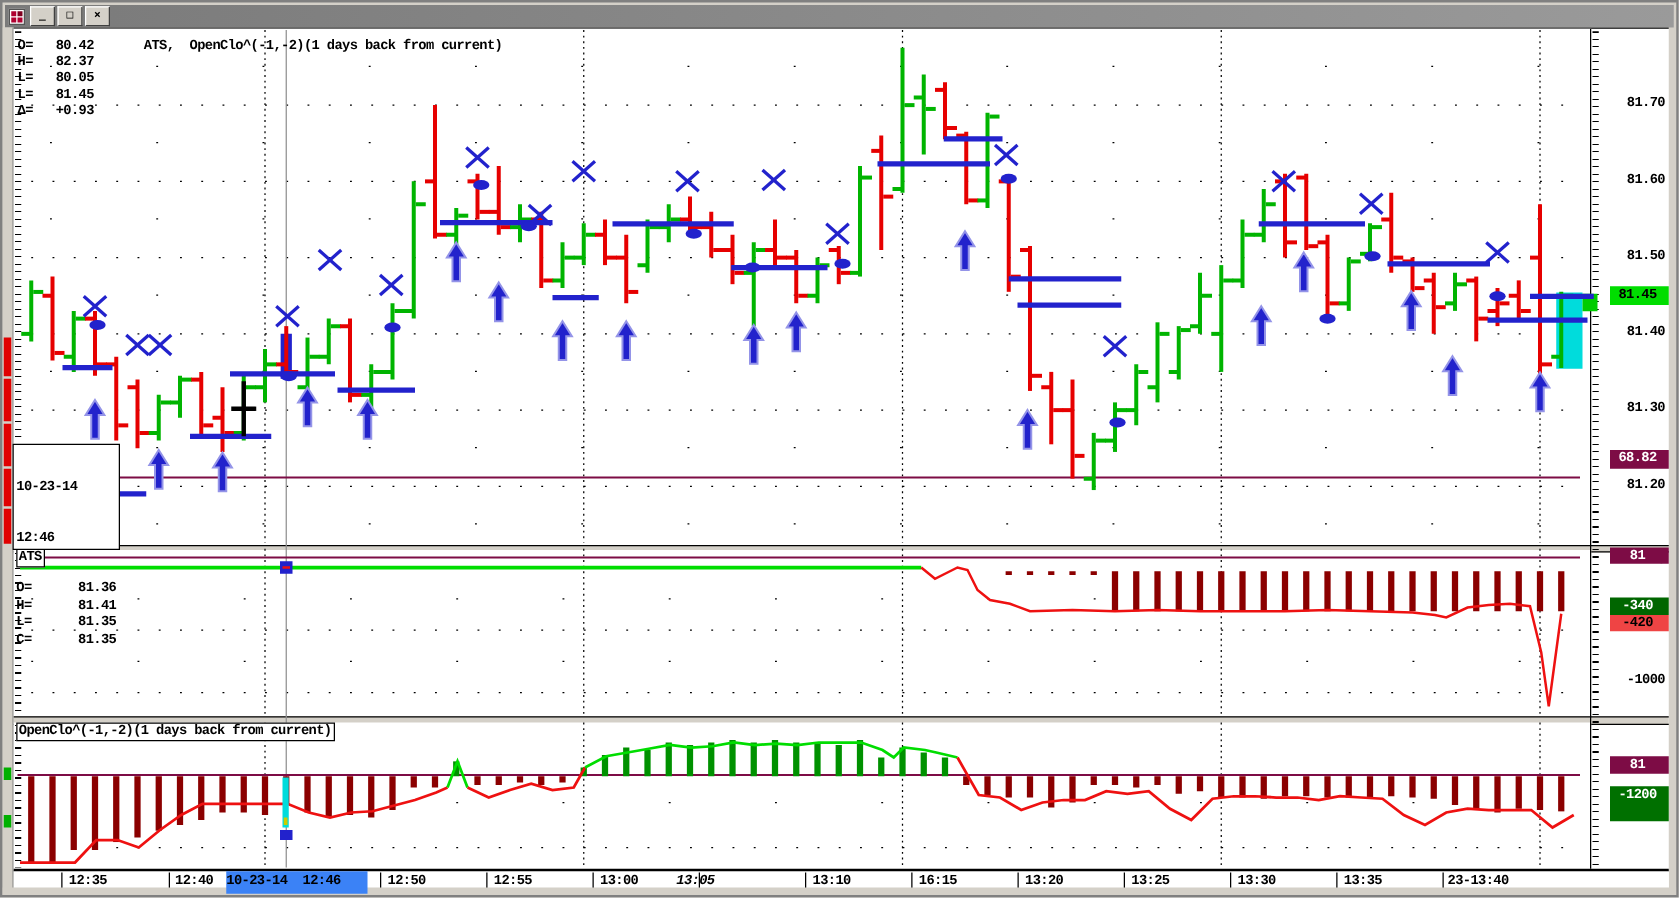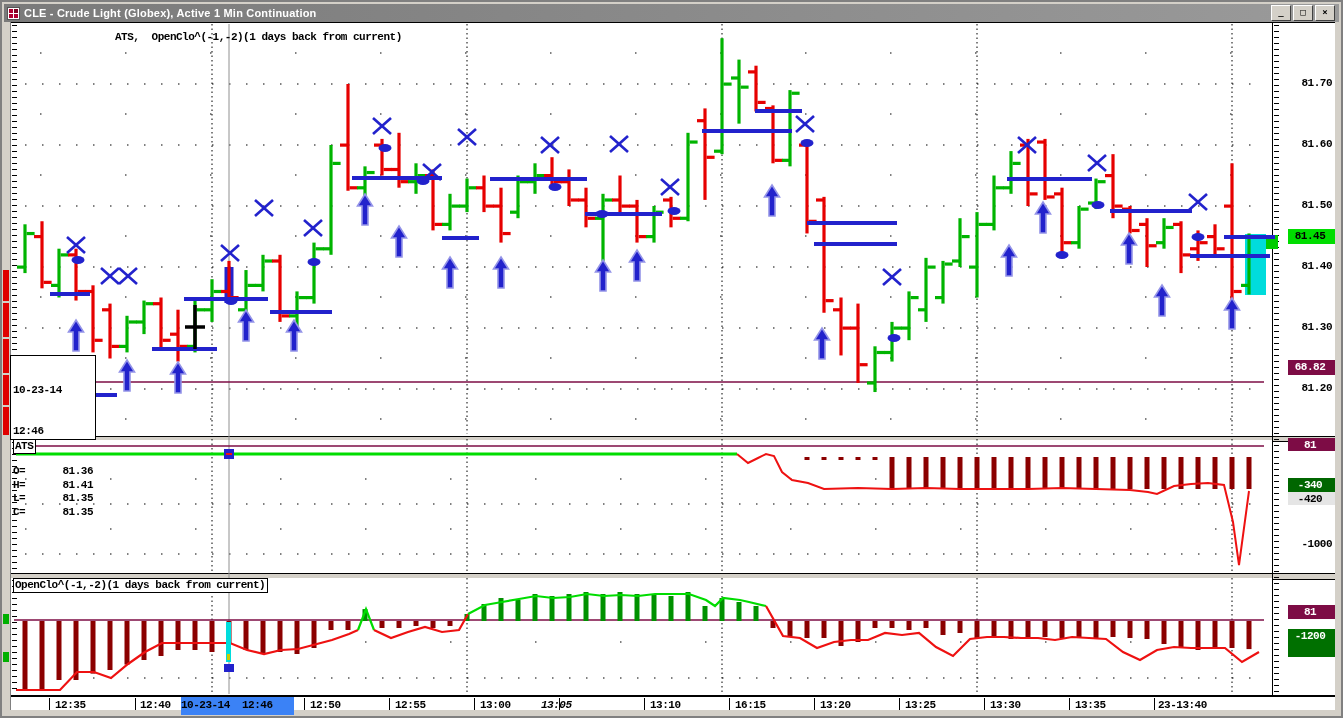--- a/index.html
+++ b/index.html
@@ -53,21 +53,20 @@
 
 <div id="win">
 
   <div id="titlebar">
     <span id="title-icon">
         <i></i>
         <i></i>
         <i></i>
         <i></i>
       </span>
-    <span id="title-text">CLE - Crude Light (Globex), Active 1 Min Continuation</span>
     <span class="winbtns">
       <span class="wbtn">_</span>
       <span class="wbtn">□</span>
       <span class="wbtn">×</span>
     </span>
   </div>
 
   <div id="leftstrip">
     <span class="redblk" style="top:248px;height:31px"></span>
     <span class="redblk" style="top:281px;height:34px"></span>
@@ -547,20 +546,21 @@
       <path d="M 635 248 L 642.5 260 L 638 260 L 638 279 L 632 279 L 632 260 L 627.5 260 Z" fill="#2222cc" stroke="#9494e8" stroke-width="1.6"></path>
       <path d="M 770 183 L 777.5 195 L 773 195 L 773 214 L 767 214 L 767 195 L 762.5 195 Z" fill="#2222cc" stroke="#9494e8" stroke-width="1.6"></path>
       <path d="M 820 326 L 827.5 338 L 823 338 L 823 357 L 817 357 L 817 338 L 812.5 338 Z" fill="#2222cc" stroke="#9494e8" stroke-width="1.6"></path>
       <path d="M 1007 243 L 1014.5 255 L 1010 255 L 1010 274 L 1004 274 L 1004 255 L 999.5 255 Z" fill="#2222cc" stroke="#9494e8" stroke-width="1.6"></path>
       <path d="M 1041 200 L 1048.5 212 L 1044 212 L 1044 231 L 1038 231 L 1038 212 L 1033.5 212 Z" fill="#2222cc" stroke="#9494e8" stroke-width="1.6"></path>
       <path d="M 1127 231 L 1134.5 243 L 1130 243 L 1130 262 L 1124 262 L 1124 243 L 1119.5 243 Z" fill="#2222cc" stroke="#9494e8" stroke-width="1.6"></path>
       <path d="M 1160 283 L 1167.5 295 L 1163 295 L 1163 314 L 1157 314 L 1157 295 L 1152.5 295 Z" fill="#2222cc" stroke="#9494e8" stroke-width="1.6"></path>
       <path d="M 1230 296 L 1237.5 308 L 1233 308 L 1233 327 L 1227 327 L 1227 308 L 1222.5 308 Z" fill="#2222cc" stroke="#9494e8" stroke-width="1.6"></path>
     </svg>
 
+  <div id="quote-rows" class="mono"><div>O=   80.42</div><div>H=   82.37</div><div>L=   80.05</div><div>L=   81.45</div><div>Δ=   +0.93</div></div>
   <div id="header-label" class="mono">ATS,  OpenClo^(-1,-2)(1 days back from current)</div>
 
   <div id="tooltip" class="mono">
     <div>10-23-14</div>
     <div>12:46</div>
   <div class="trow"><span>O=</span><span>81.36</span></div><div class="trow"><span>H=</span><span>81.41</span></div><div class="trow"><span>L=</span><span>81.35</span></div><div class="trow"><span>C=</span><span>81.35</span></div></div>
 
   <div class="ind-label mono" style="left:11px;top:437px;">ATS</div>
   <div class="ind-label mono" style="left:11px;top:576px;">OpenClo^(-1,-2)(1 days back from current)</div>
 
@@ -571,21 +571,21 @@
       <div class="axlbl mono" style="top: 258px; left: 1284px;">81.40</div>
       <div class="axlbl mono" style="top: 319px; left: 1284px;">81.30</div>
       <div class="axlbl mono" style="top: 380px; left: 1284px;">81.20</div>
       <div class="axbox mono" style="top: 227px; background: rgb(0, 221, 0); color: rgb(0, 0, 0); height: 15px;">81.45</div>
       <div class="axbox mono" style="top: 358px; background: rgb(125, 12, 69); color: rgb(255, 255, 255); height: 15px;">68.82</div>
       <div class="axlbl mono" style="top: 440px; left: 1284px;">0</div>
       <div class="axlbl mono" style="top: 491px; left: 1284px;">-500</div>
       <div class="axlbl mono" style="top: 536px; left: 1284px;">-1000</div>
       <div class="axbox mono" style="top: 436px; background: rgb(125, 12, 69); color: rgb(255, 255, 255); height: 13px;">81</div>
       <div class="axbox mono" style="top: 476px; background: rgb(0, 102, 0); color: rgb(255, 255, 255); height: 14px;">-340</div>
-      <div class="axbox mono" style="top: 490px; background: #e5e5e5; color: rgb(0, 0, 0); height: 13px;">-420</div>
+      <div class="axbox mono" style="top: 490px; background: #ef4444; color: rgb(0, 0, 0); height: 13px;">-420</div>
       <div class="axlbl mono" style="top: 635px; left: 1284px;">-2000</div>
       <div class="axbox mono" style="top: 603px; background: rgb(125, 12, 69); color: rgb(255, 255, 255); height: 14px;">81</div>
       <div class="axbox mono" style="top: 627px; background: rgb(0, 112, 0); color: rgb(255, 255, 255); height: 28px;">-1200</div>
     </div>
 
   <div id="timeaxis">
     <div id="time-hl" class="mono" style="left: 170px; width: 113px;">10-23-14  12:46</div>
   <div class="tsep" style="left: 38px;"></div>
       <div class="tsep" style="left: 124px;"></div>
       <div class="tsep" style="left: 293px;"></div>

